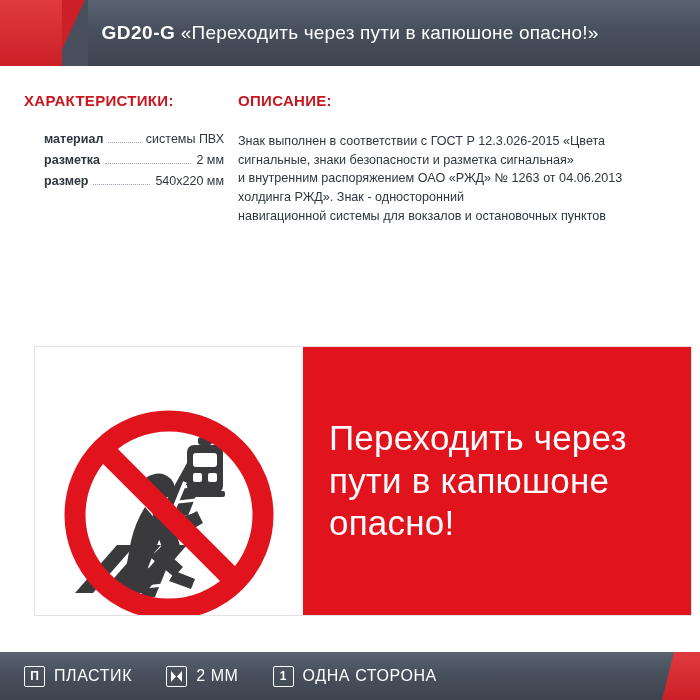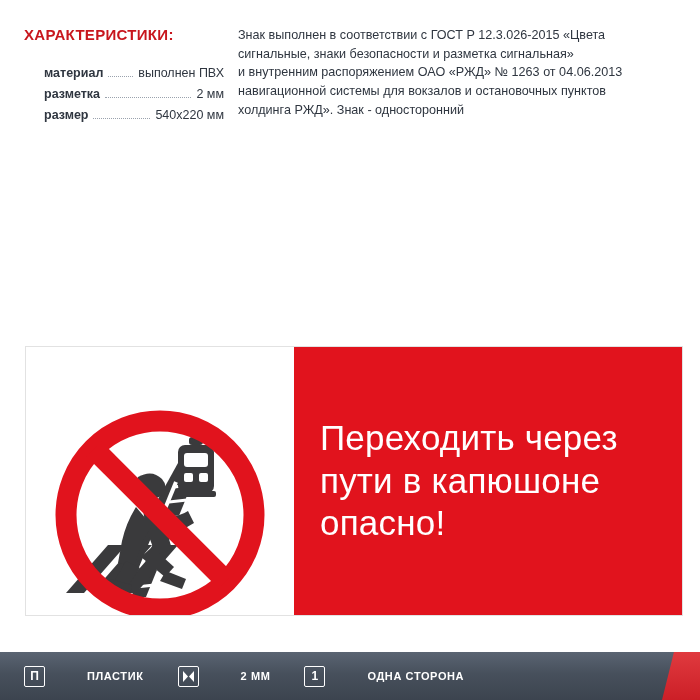--- a/index.html
+++ b/index.html
@@ -90,21 +90,21 @@
   .desc-text {
     font-size: 12.6px;
     line-height: 1.48;
     color: #2f3640;
   }
   .desc-text span { display: block; }
 
   
   .sign-wrap {
     position: absolute;
-    left: 26px;
+    left: 35px;
     top: 347px;
     width: 656px;
     height: 268px;
     background: #0369a1;
     box-shadow: 0 0 0 1px #e2e2e2;
     display: flex;
   }
   .sign-left {
     width: 268px;
     flex: 0 0 268px;
@@ -160,64 +160,70 @@
     border-radius: 2px;
     display: flex; align-items: center; justify-content: center;
     margin-right: 9px;
     color: #ffffff;
     font-size: 12px;
     font-weight: bold;
     line-height: 1;
   }
   .foot-label {
     color: #ffffff;
-    font-size: 11px;
-    font-weight: bold;
+    font-size: 16px;
+    font-weight: normal;
     letter-spacing: .6px;
-    margin-left: 33px;
   }
   .icon-svg { display: block; }
 </style>
 </head>
 <body>
 
 <div class="page">
 
+  <div class="header">
+    <div class="header-title">
+      <span class="code">GD20-G</span>
+      <span>«Переходить через пути в капюшоне опасно!»</span>
+    </div>
+  </div>
 
   <div class="info">
 
     <div class="col-specs">
       <div class="section-title">ХАРАКТЕРИСТИКИ:</div>
 
       <div class="spec-row">
         <span class="spec-label">материал</span>
         <span class="spec-dots"></span>
-        <span class="spec-value">выполнен ПВХ</span>
+        <span class="spec-value">системы ПВХ</span>
       </div>
 
       <div class="spec-row">
         <span class="spec-label">разметка</span>
         <span class="spec-dots"></span>
         <span class="spec-value">2 мм</span>
       </div>
 
       <div class="spec-row">
         <span class="spec-label">размер</span>
         <span class="spec-dots"></span>
         <span class="spec-value">540х220 мм</span>
       </div>
     </div>
 
     <div class="col-desc">
+      <div class="section-title">ОПИСАНИЕ:</div>
       <div class="desc-text">
         <span>Знак выполнен в соответствии с ГОСТ Р 12.3.026-2015 «Цвета</span>
         <span>сигнальные, знаки безопасности и разметка сигнальная»</span>
         <span>и внутренним распоряжением ОАО «РЖД» № 1263 от 04.06.2013</span>
+        <span>холдинга РЖД». Знак - односторонний</span>
         <span>навигационной системы для вокзалов и остановочных пунктов</span>
-        <span>холдинга РЖД». Знак - односторонний</span>
       </div>
     </div>
   </div>
 
   <div class="sign-wrap">
 
     <div class="sign-left">
       <svg class="icon-svg" width="268" height="268" viewBox="0 0 268 268">
         <rect x="0" y="0" width="268" height="268" fill="#ffffff"></rect>
 

